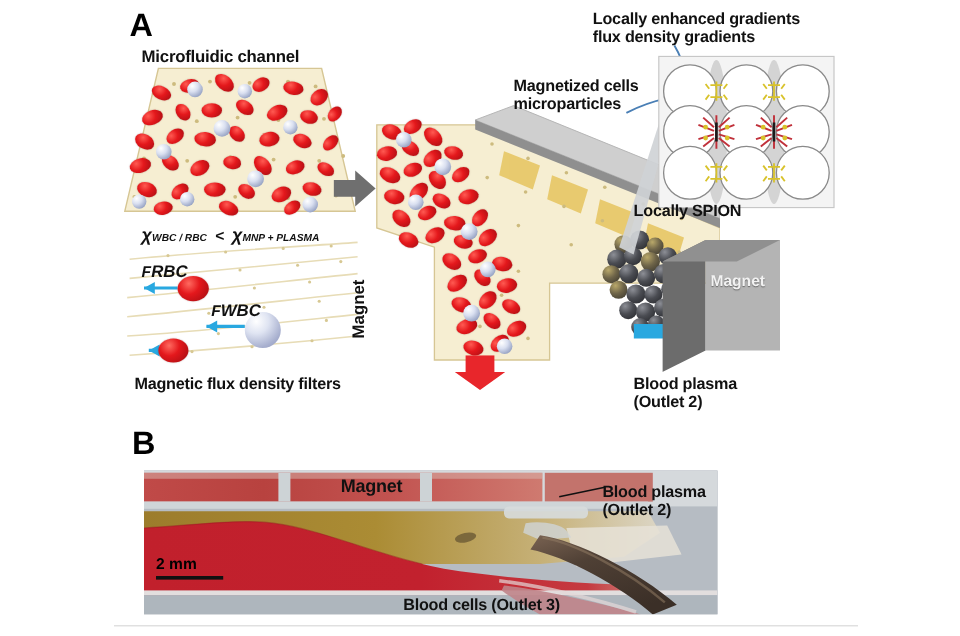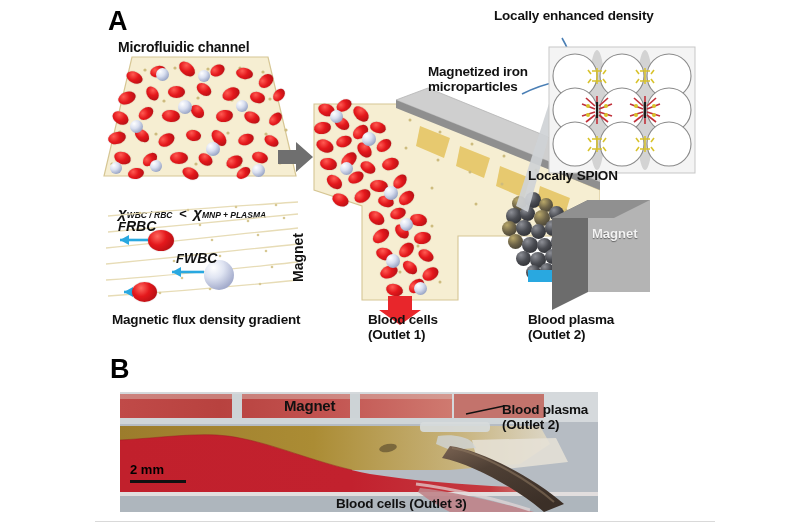--- a/index.html
+++ b/index.html
@@ -126,21 +126,21 @@
       <div class="cell-w" style="left:198px;top:70px;width:12px;height:12px;"></div>
       <div class="cell-w" style="left:178px;top:100px;width:14px;height:14px;"></div>
       <div class="cell-w" style="left:236px;top:100px;width:12px;height:12px;"></div>
       <div class="cell-w" style="left:130px;top:120px;width:13px;height:13px;"></div>
       <div class="cell-w" style="left:206px;top:142px;width:14px;height:14px;"></div>
       <div class="cell-w" style="left:150px;top:160px;width:12px;height:12px;"></div>
       <div class="cell-w" style="left:252px;top:164px;width:13px;height:13px;"></div>
       <div class="cell-w" style="left:110px;top:162px;width:12px;height:12px;"></div>
     </div>
 
-    <div class="chi" style="left:118px;top:204px;">
+    <div class="chi" style="left:118px;top:188px;">
       <span style="font-size:15px;">χ</span><span class="sub">WBC / RBC</span>
       <span style="padding:0 3px;">&lt;</span>
       <span style="font-size:15px;">χ</span><span class="sub">MNP + PLASMA</span>
     </div>
 
     <svg style="position:absolute;left:100px;top:200px;" width="200" height="110">
       <g stroke="#e7dcb6" stroke-width="1.3" fill="none">
         <path d="M8,16 C70,10 140,6 198,2"></path>
         <path d="M8,32 C70,26 140,20 198,14"></path>
         <path d="M6,48 C70,42 140,34 198,28"></path>
@@ -190,21 +190,21 @@
     <div class="cell-w" style="left:204px;top:260px;width:30px;height:30px;
          background:radial-gradient(circle at 32% 26%,#ffffff 0%,#dfe4f2 34%,#a8b0cf 72%,#8e95bb 100%);"></div>
 
     <div class="flabel" style="left:118px;top:218px;">
       <span>F</span><span class="sub">RBC</span>
     </div>
     <div class="flabel" style="left:176px;top:250px;">
       <span>F</span><span class="sub">WBC</span>
     </div>
 
-    <div class="lbl" style="left:112px;top:312px;font-size:13.5px;">Magnetic flux density gradient</div>
+    <div class="lbl" style="left:112px;top:312px;font-size:13.5px;">Magnetic flux density filters</div>
 
     <svg style="position:absolute;left:278px;top:140px;" width="36" height="34">
       <polygon points="0,10 18,10 18,2 35,17 18,32 18,24 0,24" fill="#6f6f6f"></polygon>
     </svg>
 
     <div class="vmagnet" style="left:290px;top:282px;">Magnet</div>
 
     <svg style="position:absolute;left:300px;top:86px;" width="300" height="230">
 
       <polygon points="14,18 96,18 300,104 300,150 158,150 158,214 62,214 62,120 14,104" fill="#f6eed2" stroke="#d6c694" stroke-width="1.1"></polygon>
@@ -288,24 +288,20 @@
       <div class="cell-w" style="left:384px;top:186px;width:14px;height:14px;"></div>
       <div class="cell-w" style="left:400px;top:218px;width:13px;height:13px;"></div>
       <div class="cell-w" style="left:386px;top:254px;width:14px;height:14px;"></div>
       <div class="cell-w" style="left:414px;top:282px;width:13px;height:13px;"></div>
     </div>
 
     <svg style="position:absolute;left:378px;top:296px;" width="44" height="30">
       <polygon points="10,0 34,0 34,14 43,14 22,29 1,14 10,14" fill="#e8262b"></polygon>
     </svg>
 
-    <div class="lbl" style="left:368px;top:312px;font-size:13.5px;">
-      <div>Blood cells</div>
-      <div>(Outlet 1)</div>
-    </div>
 
     <div>
       <div class="iron gold" style="left:512px;top:196px;width:15px;height:15px;"></div>
       <div class="iron" style="left:525px;top:192px;width:16px;height:16px;"></div>
       <div class="iron gold" style="left:539px;top:198px;width:14px;height:14px;"></div>
       <div class="iron" style="left:506px;top:208px;width:16px;height:16px;"></div>
       <div class="iron" style="left:520px;top:206px;width:15px;height:15px;"></div>
       <div class="iron gold" style="left:534px;top:210px;width:16px;height:16px;"></div>
       <div class="iron" style="left:549px;top:206px;width:15px;height:15px;"></div>
       <div class="iron gold" style="left:502px;top:221px;width:15px;height:15px;"></div>
@@ -339,25 +335,26 @@
       </svg>
       <div class="magnet-text" style="left:592px;top:226px;">Magnet</div>
     </div>
 
     <div class="lbl" style="left:528px;top:312px;font-size:13.5px;">
       <div>Blood plasma</div>
       <div>(Outlet 2)</div>
     </div>
 
     <div class="lbl" style="left:494px;top:8px;font-size:13.5px;">
-      <div>Locally enhanced density</div>
+      <div>Locally enhanced gradients</div>
+      <div>flux density gradients</div>
     </div>
 
     <div class="lbl" style="left:428px;top:64px;font-size:13.5px;">
-      <div>Magnetized iron</div>
+      <div>Magnetized cells</div>
       <div>microparticles</div>
     </div>
 
     <svg style="position:absolute;left:516px;top:36px;" width="70" height="36">
       <path d="M46,2 C52,12 54,18 56,28" stroke="#4a7fb5" stroke-width="1.6" fill="none"></path>
       <polygon points="56,32 51,22 61,23" fill="#4a7fb5"></polygon>
     </svg>
     <svg style="position:absolute;left:520px;top:70px;" width="46" height="28">
       <path d="M2,24 C14,18 26,14 36,12" stroke="#4a7fb5" stroke-width="1.6" fill="none"></path>
       <polygon points="42,11 32,7 33,17" fill="#4a7fb5"></polygon>

